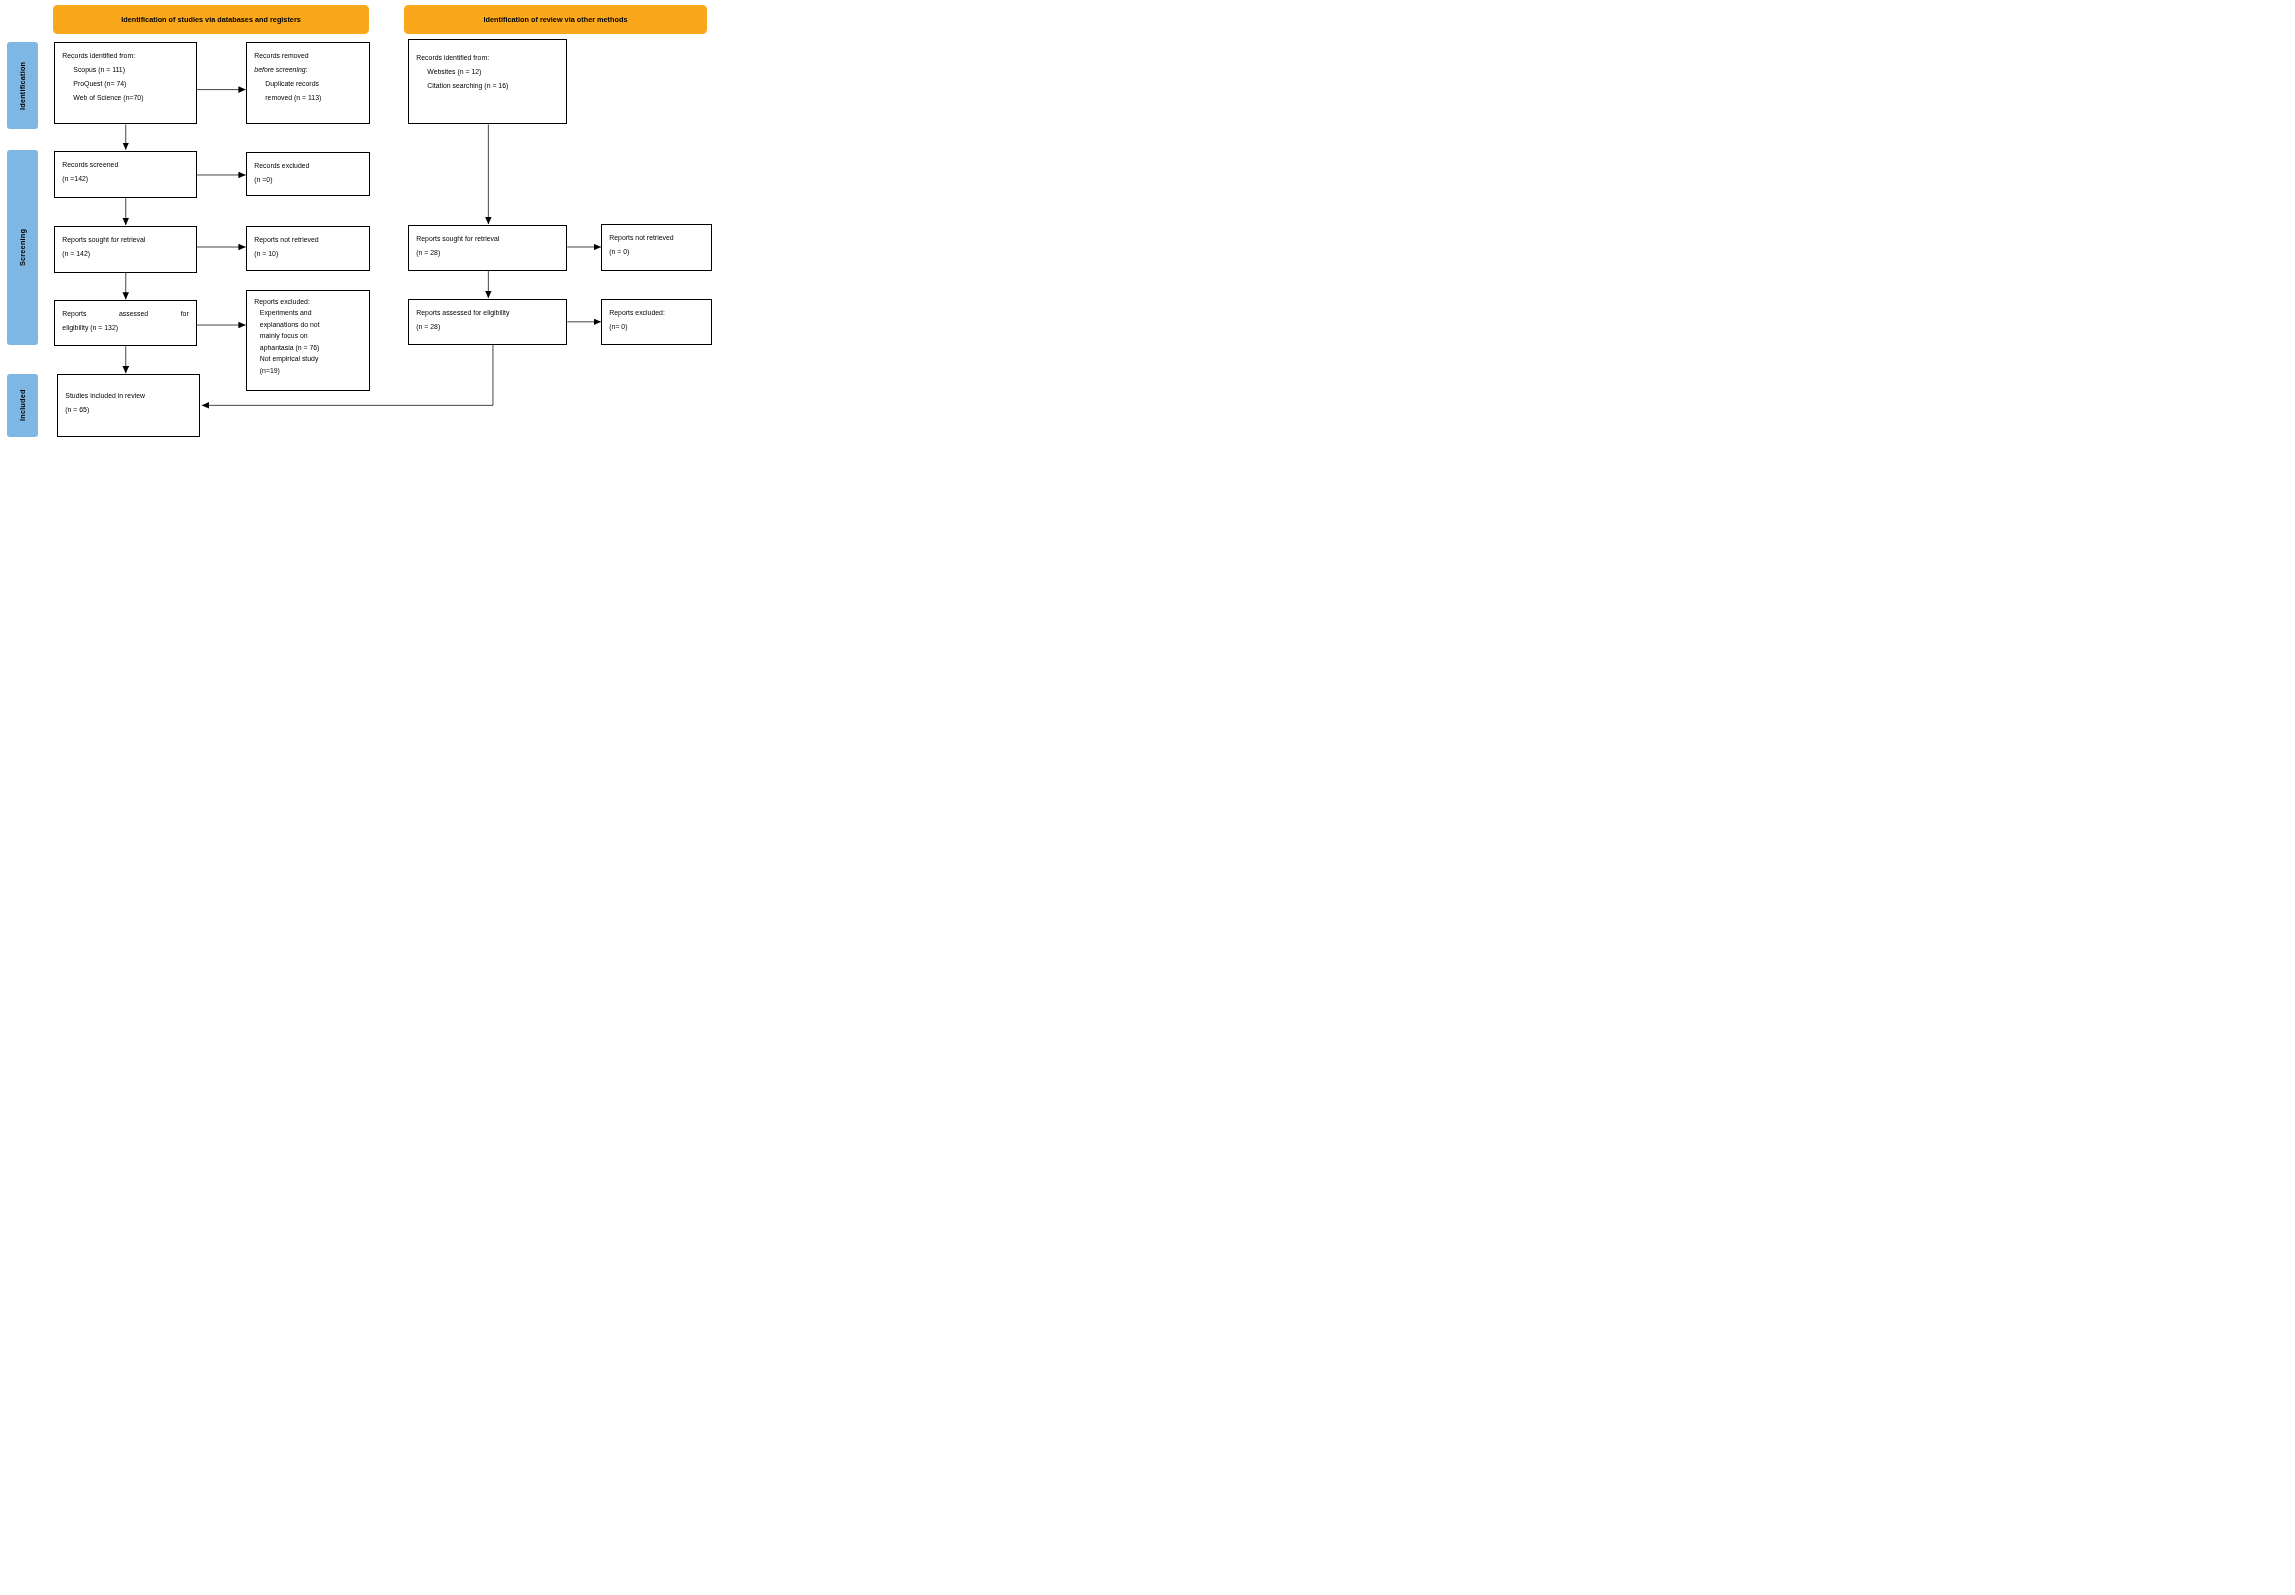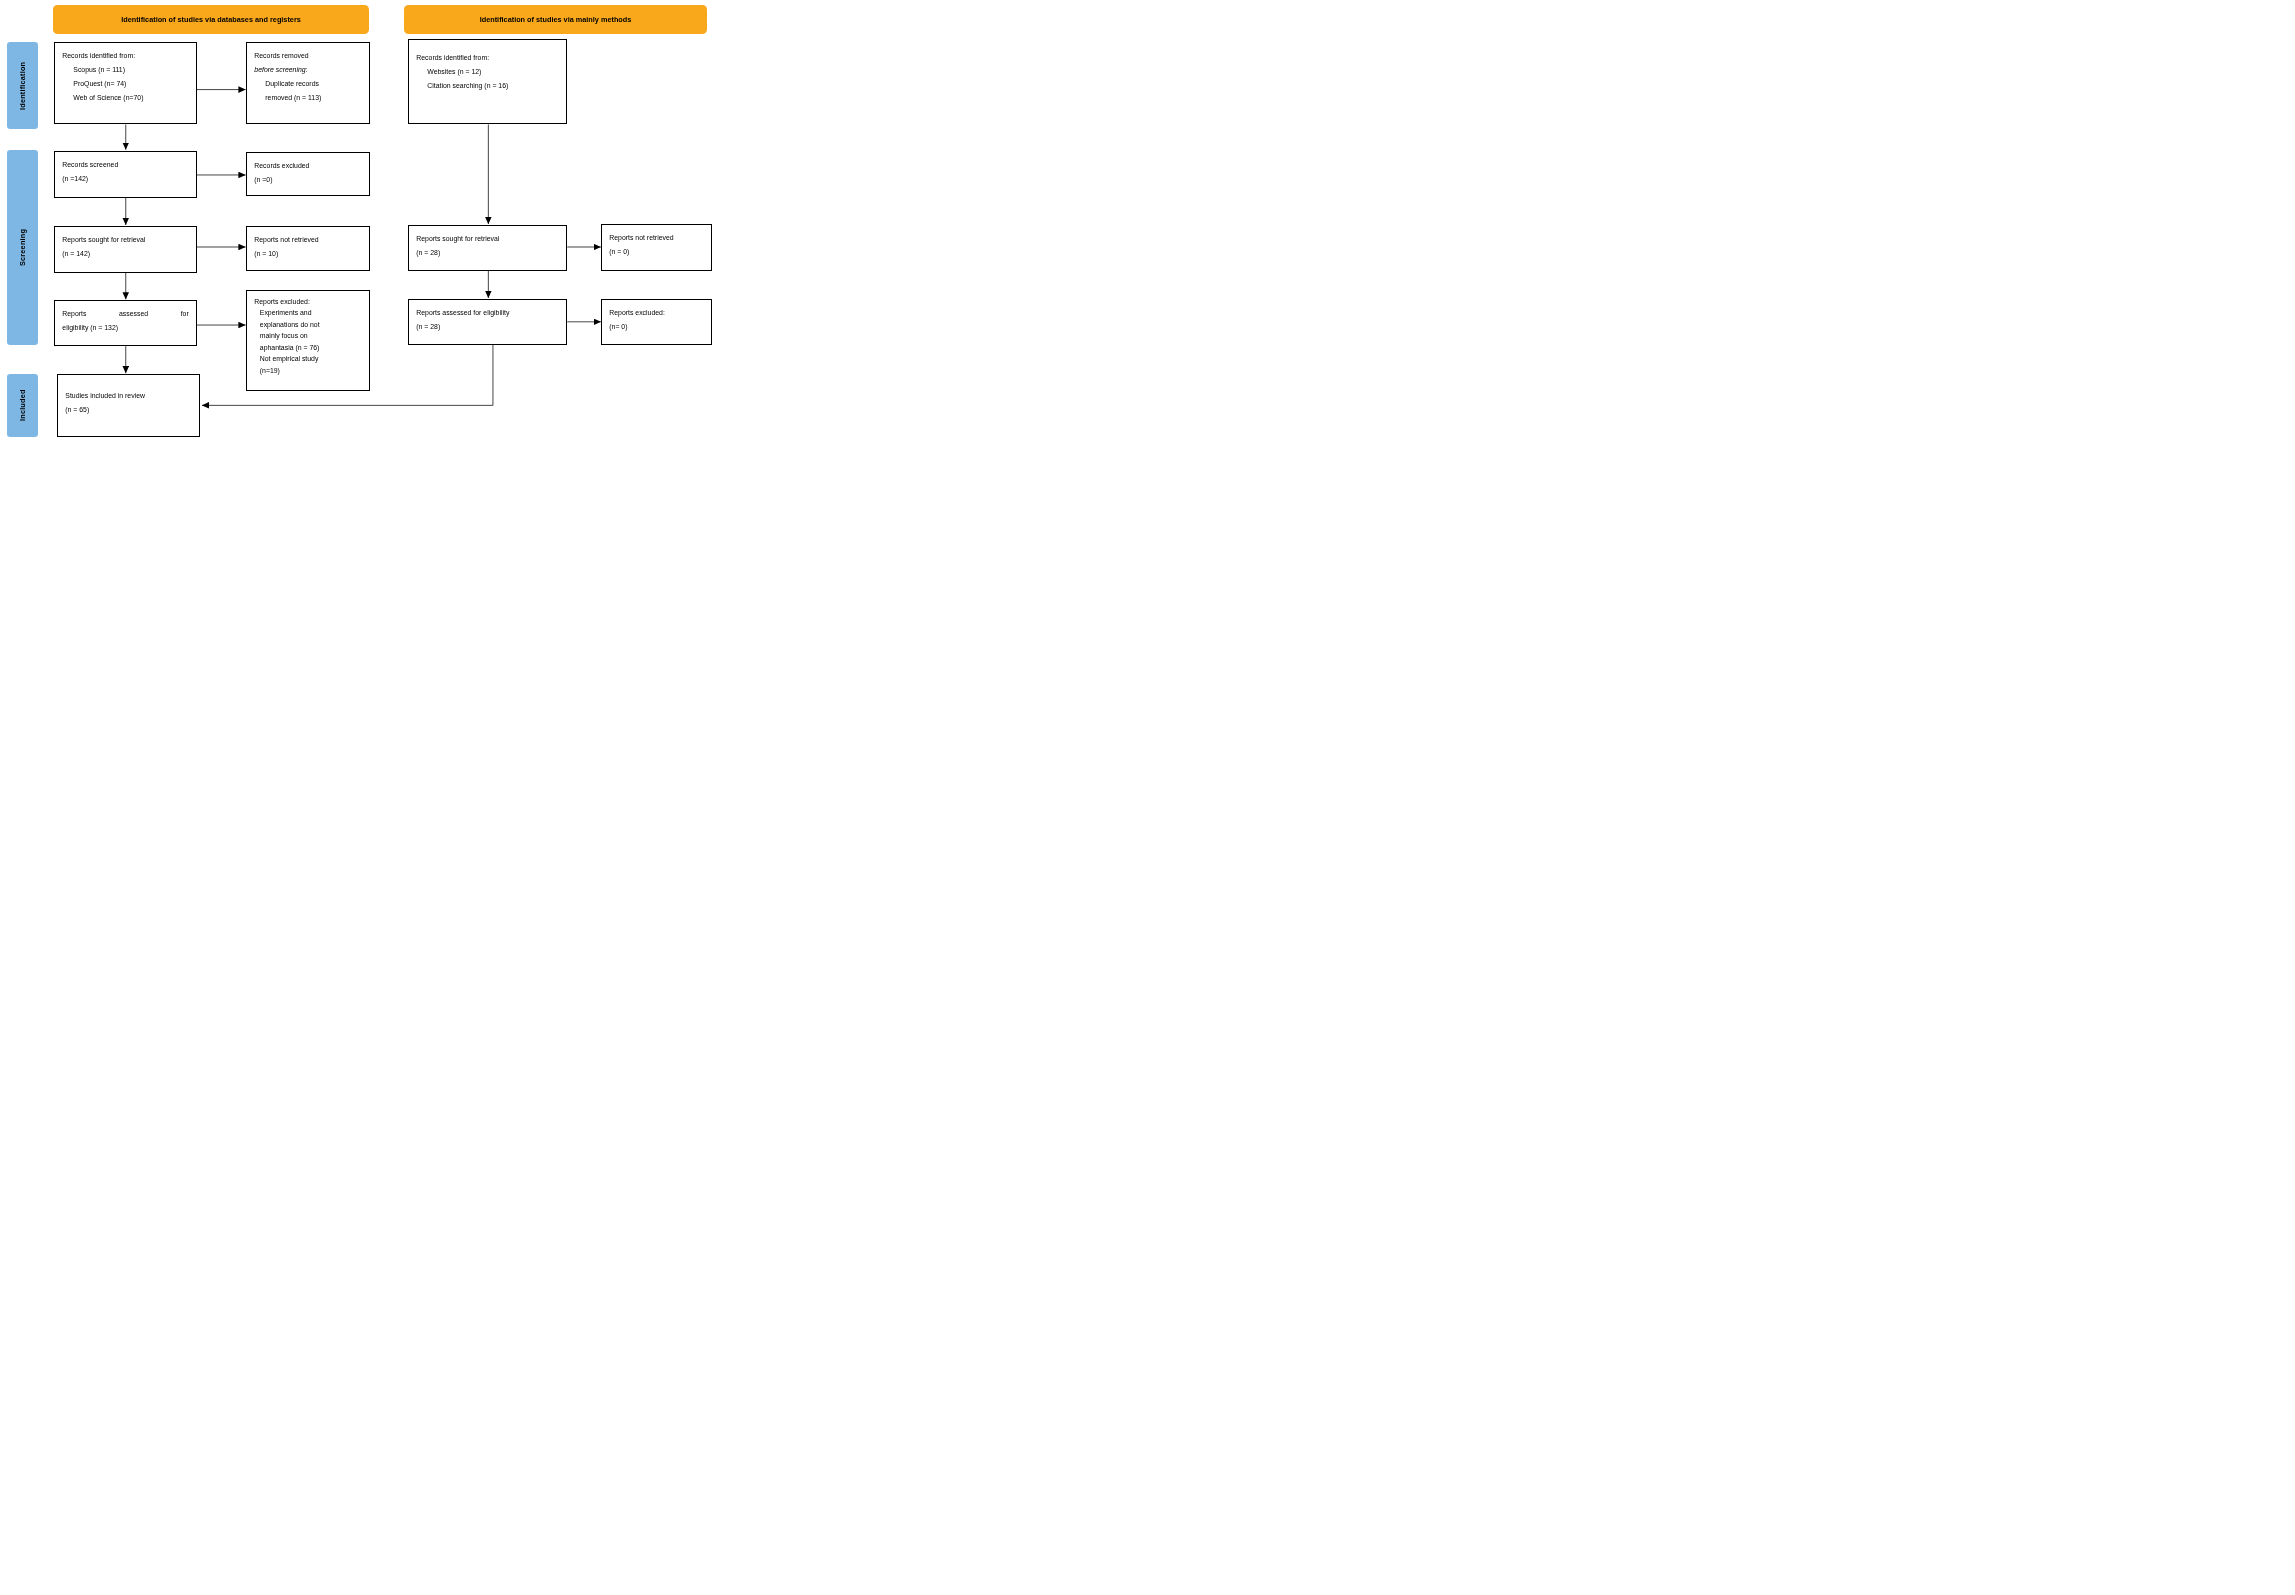--- a/index.html
+++ b/index.html
@@ -99,21 +99,21 @@
     <line x1="429" y1="708" x2="535" y2="708" marker-end="url(#ah)"></line>
     <line x1="274" y1="754" x2="274" y2="813" marker-end="url(#ah)"></line>
     <line x1="1064" y1="271" x2="1064" y2="488" marker-end="url(#ah)"></line>
     <line x1="1236" y1="538" x2="1309" y2="538" marker-end="url(#ah)"></line>
     <line x1="1064" y1="590" x2="1064" y2="649" marker-end="url(#ah)"></line>
     <line x1="1236" y1="701" x2="1309" y2="701" marker-end="url(#ah)"></line>
     <polyline points="1074,751 1074,883 440,883" marker-end="url(#ah)"></polyline>
   </svg>
 
   <div class="hdr" style="left:53px;top:5px;width:316px;height:29px">Identification of studies via databases and registers</div>
-  <div class="hdr" style="left:404px;top:5px;width:303px;height:29px">Identification of studies via mainly methods</div>
+  <div class="hdr" style="left:404px;top:5px;width:303px;height:29px">Identification of review via other methods</div>
 
   <div class="stage" style="left:7.3px;top:42px;width:31px;height:87px">Identification</div>
   <div class="stage" style="left:7.3px;top:150px;width:31px;height:195px">Screening</div>
   <div class="stage" style="left:7.3px;top:374px;width:31px;height:63px">Included</div>
 
   <div class="box" style="left:54px;top:42px;width:143px;height:82px">
     <div class="bline">Records identified from:</div>
     <div class="bline indent">Scopus (n = 111)</div>
     <div class="bline indent">ProQuest (n= 74)</div>
     <div class="bline indent">Web of Science (n=70)</div>

